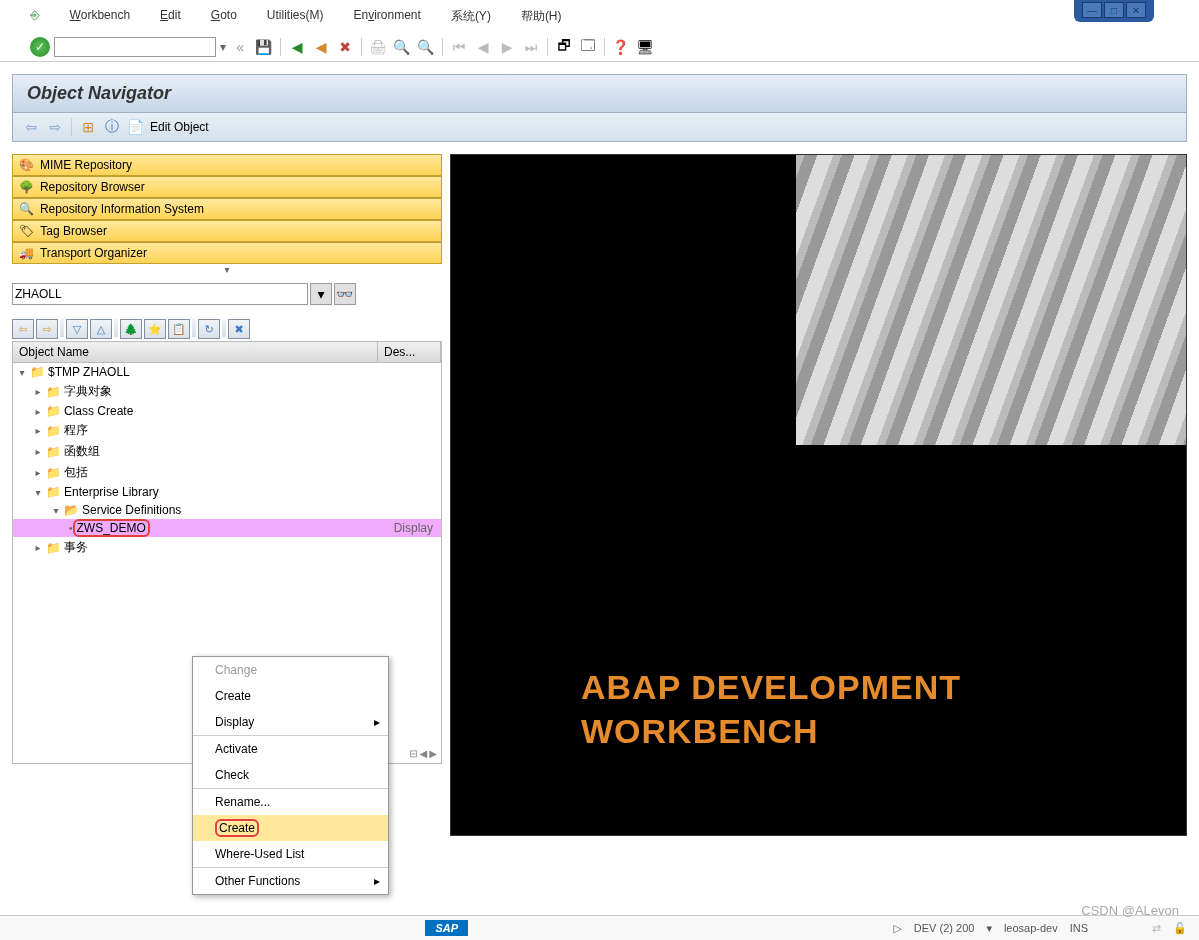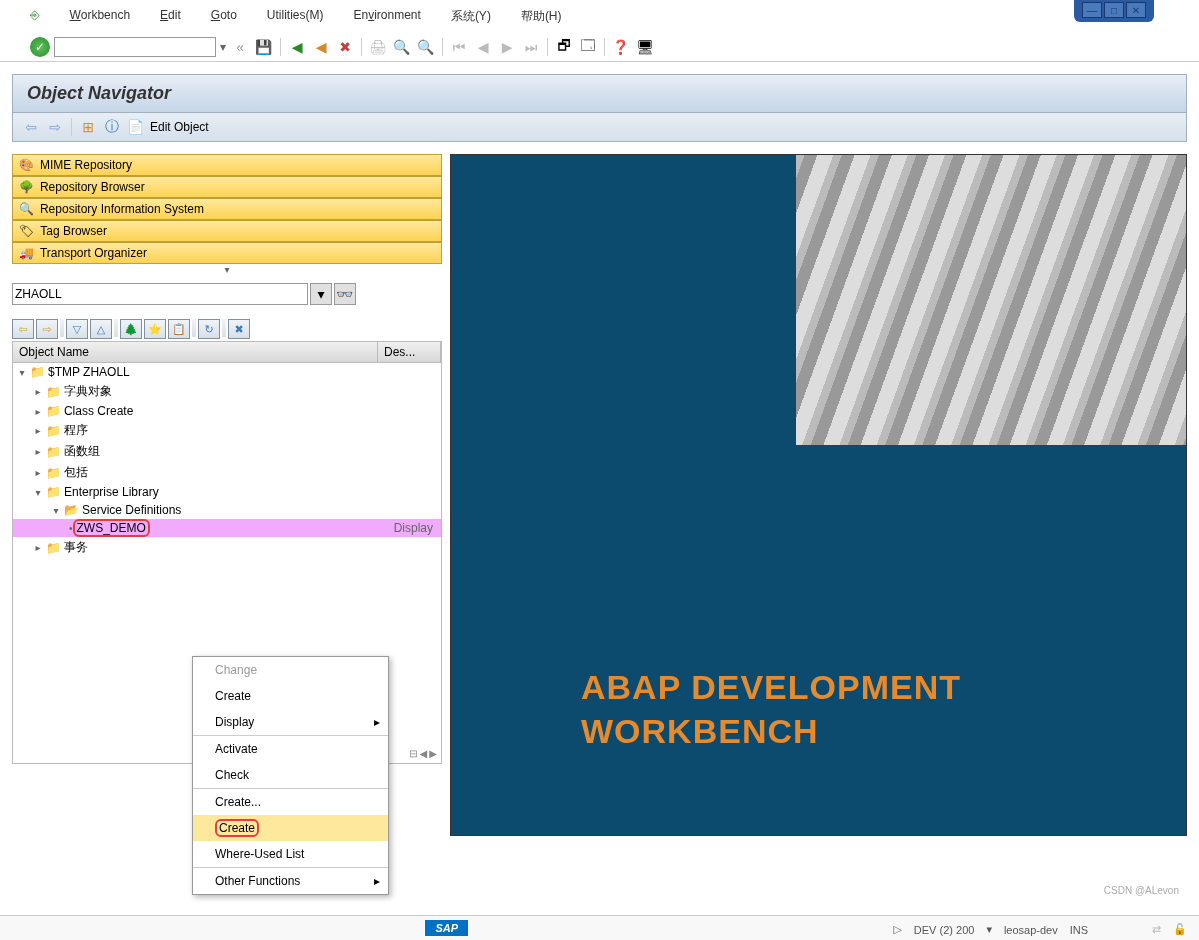--- a/index.html
+++ b/index.html
@@ -30,27 +30,27 @@
 .tree-row.sel{background:#f0abfc}
 .exp{width:10px;text-align:center;font-size:10px;color:#666}
 .folder{color:#d4a040;margin:0 3px}
 .red-box{border:2px solid #e04040;border-radius:6px;padding:0 2px}
 .context-menu{position:absolute;left:192px;top:656px;width:195px;background:#fff;border:1px solid #999;box-shadow:2px 2px 6px rgba(0,0,0,0.3);z-index:100}
 .context-menu div{padding:6px 22px;cursor:pointer;position:relative}
 .context-menu div:first-child{color:#999}
 .context-menu div.hl{background:#fde89c}
 .context-menu div.arrow::after{content:"▸";position:absolute;right:8px}
 .context-menu hr{margin:0;border:none;border-top:1px solid #ccc}
-.right-panel{flex:1;background:#0c4a6e;border:1px solid #333;position:relative;min-height:680px}
+.right-panel{flex:1;background:#000000;border:1px solid #333;position:relative;min-height:680px}
 .img-block{position:absolute;right:0;top:0;width:390px;height:290px;background:linear-gradient(90deg,#1a3a6e 0 70px,#888 70px);display:flex}
 .img-block .photo{flex:1;background:repeating-linear-gradient(110deg,#bbb 0 8px,#999 8px 20px,#ddd 20px 35px)}
 .banner{position:absolute;left:130px;top:510px;color:#e68a2e;font-size:34px;font-weight:bold;letter-spacing:1px;line-height:1.3}
-.status-bar{position:fixed;bottom:0;left:0;right:0;padding:4px 12px;display:flex;align-items:flex-end;gap:12px;font-size:11px;color:#555;border-top:1px solid #ccc;background:#f8f8f8}
+.status-bar{position:fixed;bottom:0;left:0;right:0;padding:4px 12px;display:flex;align-items:center;gap:12px;font-size:11px;color:#555;border-top:1px solid #ccc;background:#f8f8f8}
 .sap-logo{background:#0070c0;color:#fff;padding:2px 10px;font-weight:bold;font-style:italic}
-.watermark{position:fixed;right:20px;bottom:44px;color:#aaa;font-size:10px}
+.watermark{position:fixed;right:20px;bottom:22px;color:#aaa;font-size:13px}
 </style>
 </head>
 <body>
 
 <div class="window-controls">
   <span>—</span>
   <span>□</span>
   <span>✕</span>
 </div>
 
@@ -225,21 +225,21 @@
 </div>
 
 <div class="context-menu">
   <div>Chang<span class="u">e</span></div>
   <div>Create</div>
   <div class="arrow">Display</div>
   <hr>
   <div>Activa<span class="u">t</span>e</div>
   <div>Check</div>
   <hr>
-  <div>Create...</div>
+  <div>Rename...</div>
   <div class="hl"><span class="red-box">Create</span></div>
   <div>Where-Used <span class="u">L</span>ist</div>
   <hr>
   <div class="arrow">Other Functions</div>
 </div>
 
 <div class="status-bar">
   <div style="flex:1"></div>
   <span class="sap-logo">SAP</span>
   <div style="flex:1"></div>

